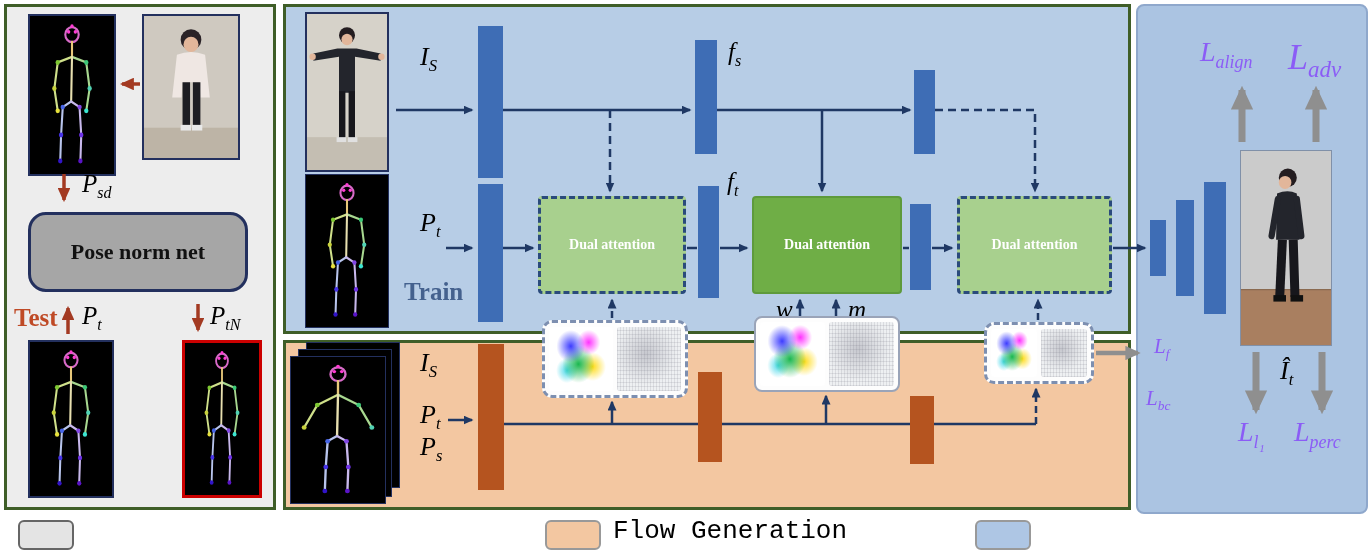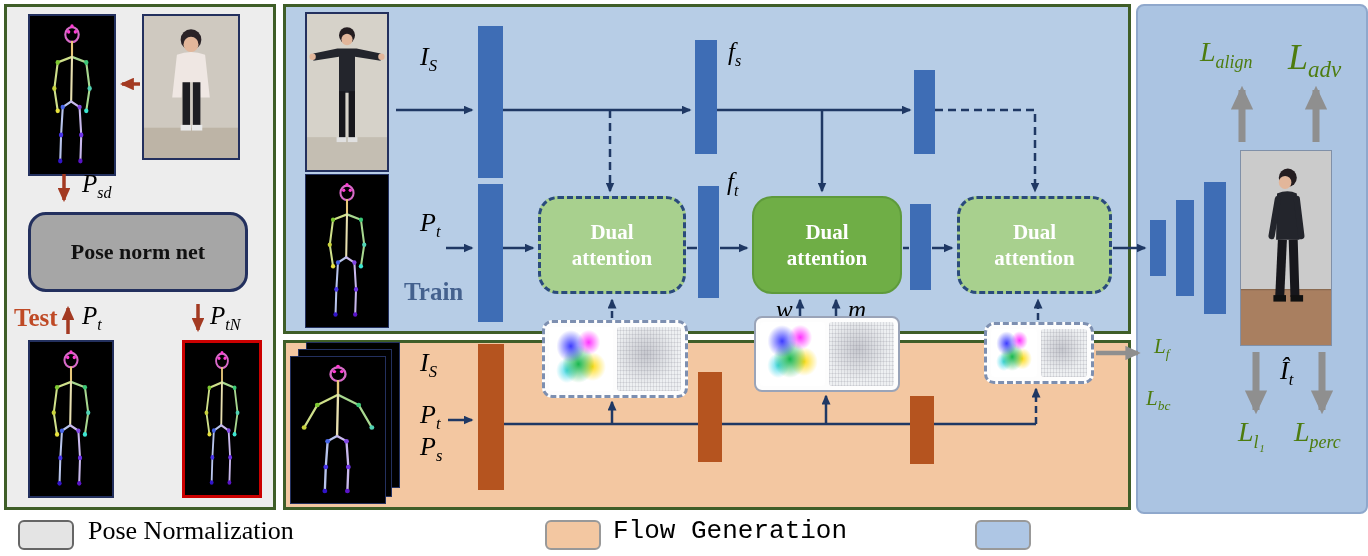--- a/index.html
+++ b/index.html
@@ -13,33 +13,33 @@
   .right-bg{left:1136px;top:4px;width:228px;height:506px;background:#abc4e2;
             border:2px solid #8fa8cc;border-radius:8px;}
   .imgbox{position:absolute;box-sizing:border-box;background:#000;z-index:10;}
   .navyb{border:2px solid #23305e;}
   .redb{border:3px solid #cc0000;}
   .imgbox svg,.photo svg{display:block;width:100%;height:100%;}
   .photo{position:absolute;box-sizing:border-box;border:2px solid #23305e;z-index:10;overflow:hidden;}
   .bar{position:absolute;z-index:10;}
   .bar-blue{background:#3e6db5;}
   .bar-brown{background:#b5541f;}
-  .dual{position:absolute;box-sizing:border-box;border-radius:20px;z-index:10;
+  .dual{position:absolute;box-sizing:border-box;border-radius:4px;z-index:10;
         display:flex;align-items:center;justify-content:center;text-align:center;
-        color:#ffffff;font-weight:bold;font-size:21px;line-height:1.25;padding:0 26px;}
+        color:#ffffff;font-weight:bold;font-size:14px;line-height:1.25;padding:0 26px;}
   .dual-light{background:#a8d08e;border:3px dashed #2a4a7c;}
   .dual-dark{background:#6fae46;border:2px solid #5e9a3c;}
   .posenorm{position:absolute;box-sizing:border-box;left:28px;top:212px;width:220px;height:80px;
         background:#a6a6a6;border:3px solid #23305e;border-radius:18px;z-index:10;
         display:flex;align-items:center;justify-content:center;
         font-weight:bold;font-size:22px;color:#111;}
   .lbl{position:absolute;white-space:nowrap;z-index:20;color:#000;}
   .math{font-style:italic;font-size:26px;}
   .math sub{font-size:64%;}
-  .gray-lbl{color:#4d7c0f;}
+  .gray-lbl{color:#8b5cf6;}
   .test-lbl{color:#bf4a26;font-weight:bold;font-size:25px;}
   .train-lbl{color:#44618e;font-weight:bold;font-size:25px;}
   .flowpair{position:absolute;box-sizing:border-box;background:#fdfdfd;z-index:30;
         display:flex;align-items:center;justify-content:center;gap:4px;padding:4px;}
   .flow-dashed{border:3px dashed #7d8fb0;border-radius:10px;}
   .flow-solid{border:2px solid #9aa4b8;border-radius:8px;}
   .colorflow{height:100%;flex:1;border-radius:3px;
      background:
        radial-gradient(ellipse 32% 36% at 34% 30%, rgba(50,50,255,.95), rgba(50,50,255,0) 70%),
        radial-gradient(ellipse 26% 28% at 62% 24%, rgba(255,0,255,.8), rgba(255,0,255,0) 70%),
@@ -278,21 +278,20 @@
     </div>
 
   <span class="lbl math gray-lbl" style="left:1154px;top:334px;font-size:21px;"><span>L</span><sub>f</sub></span>
   <span class="lbl math gray-lbl" style="left:1146px;top:386px;font-size:21px;"><span>L</span><sub>bc</sub></span>
   <span class="lbl math" style="left:1280px;top:356px;"><span>Î</span><sub>t</sub></span>
 
   <span class="lbl math gray-lbl" style="left:1238px;top:416px;font-size:28px;"><span>L</span><sub>l₁</sub></span>
   <span class="lbl math gray-lbl" style="left:1294px;top:416px;font-size:28px;"><span>L</span><sub>perc</sub></span>
 
   <div class="legend-swatch" style="left:18px;top:520px;background:#e4e4e4;border:2px solid #666;"></div>
-  <span class="legend-text" style="left:88px;top:516px;">Pose Normalization</span>
   <div class="legend-swatch" style="left:545px;top:520px;background:#f3c7a1;border:2px solid #999;"></div>
   <span class="legend-text" style="left:613px;top:516px;font-family:Liberation Mono, monospace;">Flow Generation</span>
   <div class="legend-swatch" style="left:975px;top:520px;background:#aec6e4;border:2px solid #999;"></div>
 
   <svg class="overlay" viewBox="0 0 1368 556">
     <defs>
       <marker id="ah-navy" markerUnits="strokeWidth" markerWidth="4" markerHeight="3.6" refX="3.4" refY="1.8" orient="auto">
           <path d="M0,0 L4,1.8 L0,3.6 Z" fill="#1f3864"></path>
         </marker>
       <marker id="ah-red" markerUnits="strokeWidth" markerWidth="4" markerHeight="3.6" refX="3.4" refY="1.8" orient="auto">

